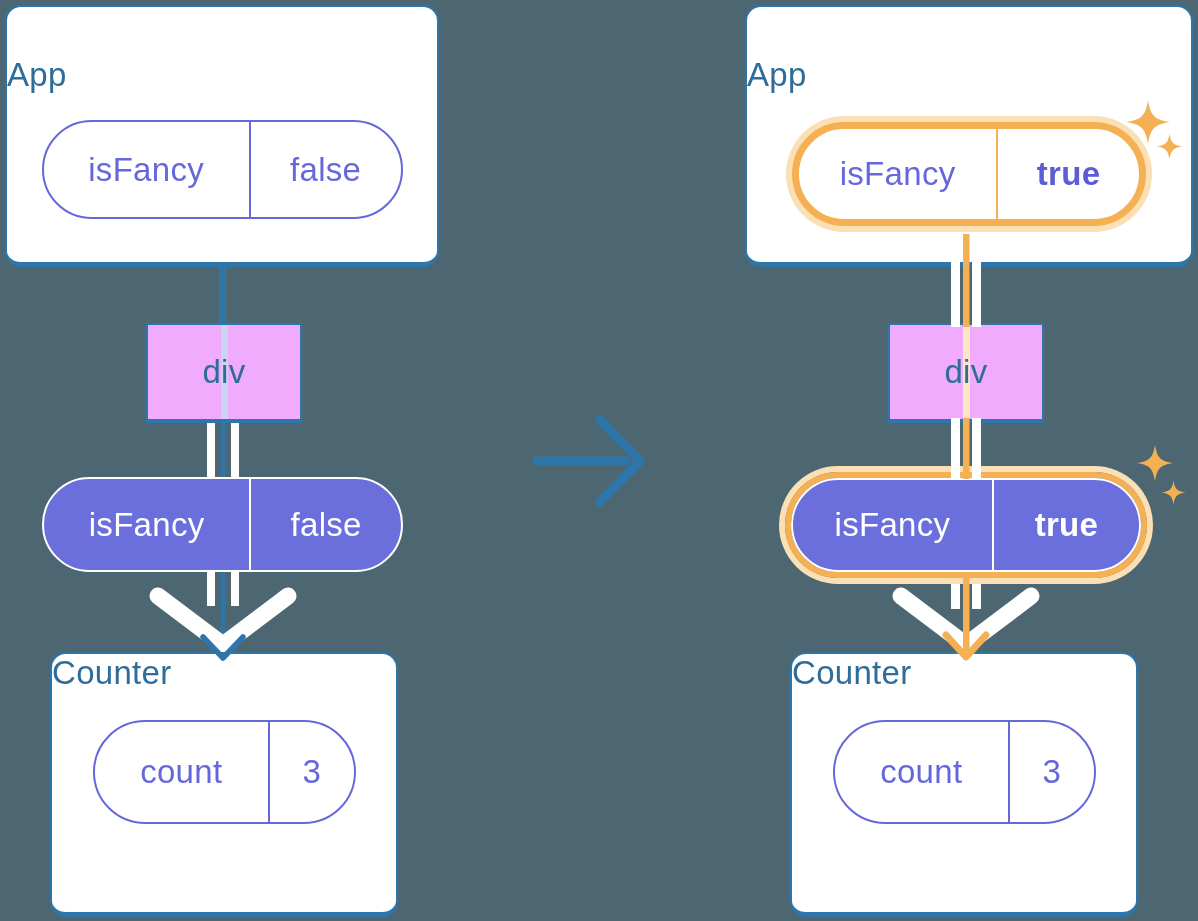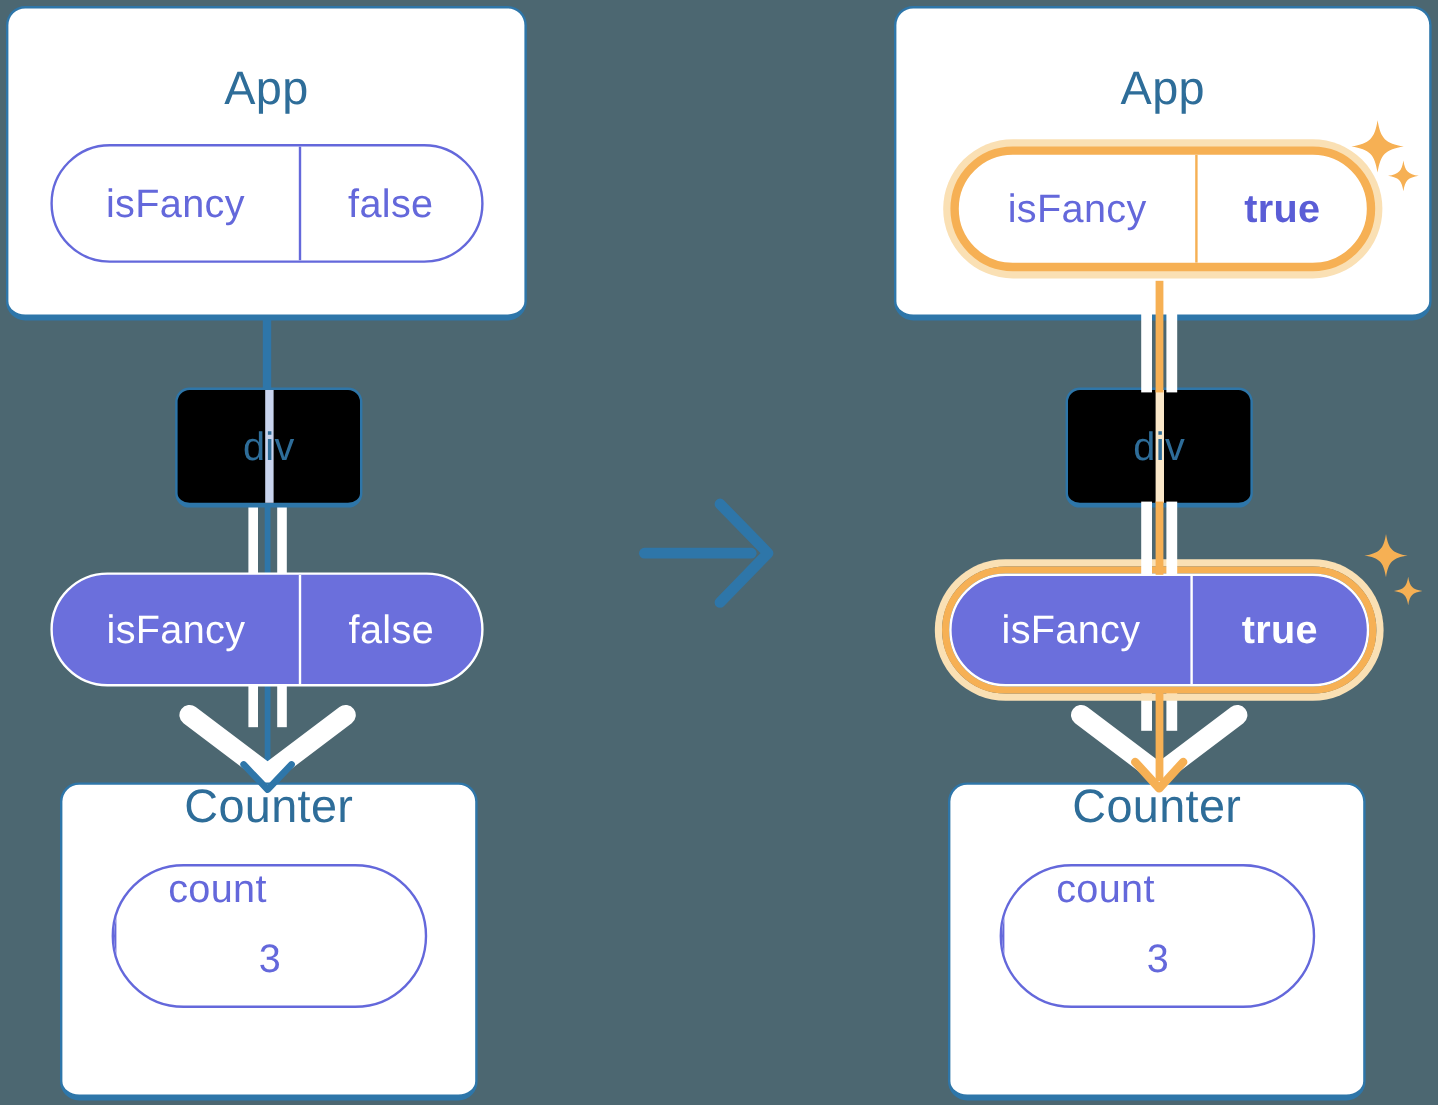--- a/index.html
+++ b/index.html
@@ -10,41 +10,41 @@
   .layer{position:absolute;left:0;top:0;pointer-events:none;}
   .layer.behind{z-index:1;}
   .layer.top{z-index:6;}
 
   .card{
     position:absolute;background:#fff;z-index:3;
     border:2px solid #2E76A9;border-bottom-width:5px;border-radius:16px;
     box-sizing:border-box;
   }
   .card .title{
-    display:block;margin:0;text-align:center;
-    font-size:39px;line-height:38px;font-weight:500;
+    display:block;margin:0;
+    font-size:33px;line-height:38px;font-weight:500;
     color:#2E6D99;letter-spacing:.3px;
   }
   .app-card .title{margin-top:49px;}
   .counter-card .title{}
 
   
   .pill-outline{
     display:flex;box-sizing:border-box;overflow:hidden;
     border:2.5px solid #6468DB;border-radius:999px;background:#fff;
   }
   .pill-outline .seg{
     display:flex;align-items:center;justify-content:center;
     font-size:33px;color:#6468DB;letter-spacing:.3px;
   }
   .pill-outline .seg.r{border-left:2.5px solid #6468DB;}
   .app-card .pill-outline{width:361px;height:99px;margin:26px auto 0;}
   .app-card .pill-outline .seg.l{width:57.5%;}
   .app-card .pill-outline .seg.r{flex:1;}
-  .counter-card .pill-outline{width:263px;height:120px;margin:28px auto 0;flex-direction:column;}
+  .counter-card .pill-outline{width:263px;height:104px;margin:28px auto 0;}
   .counter-card .pill-outline .seg.l{width:67%;}
   .counter-card .pill-outline .seg.r{flex:1;}
 
   
   .pill-highlight{
     display:flex;box-sizing:border-box;overflow:hidden;
     width:354px;height:104px;margin:28px auto 0;background:#fff;
     border:7px solid #F6B054;border-radius:999px;
     box-shadow:0 0 0 6px #FAE0B4;
   }
@@ -70,22 +70,22 @@
 
   .pill-solid-wrap{
     position:absolute;z-index:4;box-sizing:border-box;
     border:6px solid #F6B054;border-radius:999px;
     box-shadow:0 0 0 6px #FAE0B4;
   }
   .pill-solid-wrap .pill-solid{position:relative;width:100%;height:100%;}
 
   
   .div-box{
-    position:absolute;z-index:3;box-sizing:border-box;background:#000000;
-    border:2.5px solid #2E76A9;border-bottom-width:4px;border-radius:12px;
+    position:absolute;z-index:3;box-sizing:border-box;background:#f0abfc;
+    border:2.5px solid #2E76A9;border-bottom-width:4px;border-radius:0;
     display:flex;align-items:center;justify-content:center;
   }
   .div-box .thread{
     position:absolute;top:0;bottom:0;left:50%;width:7px;margin-left:-3.5px;z-index:0;
   }
   .div-box .label{
     position:relative;z-index:1;font-size:33px;font-weight:500;
     color:#2E6D99;letter-spacing:.3px;
   }
   .thread.blue-light{background:#C9D4EE;}

